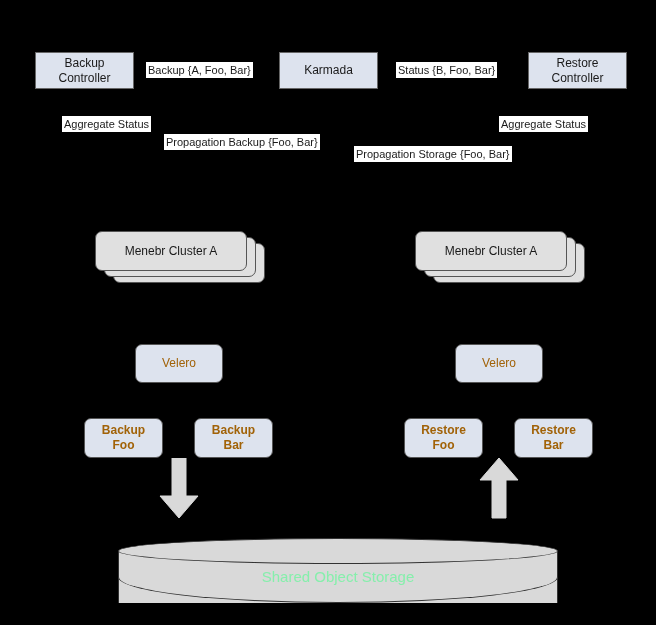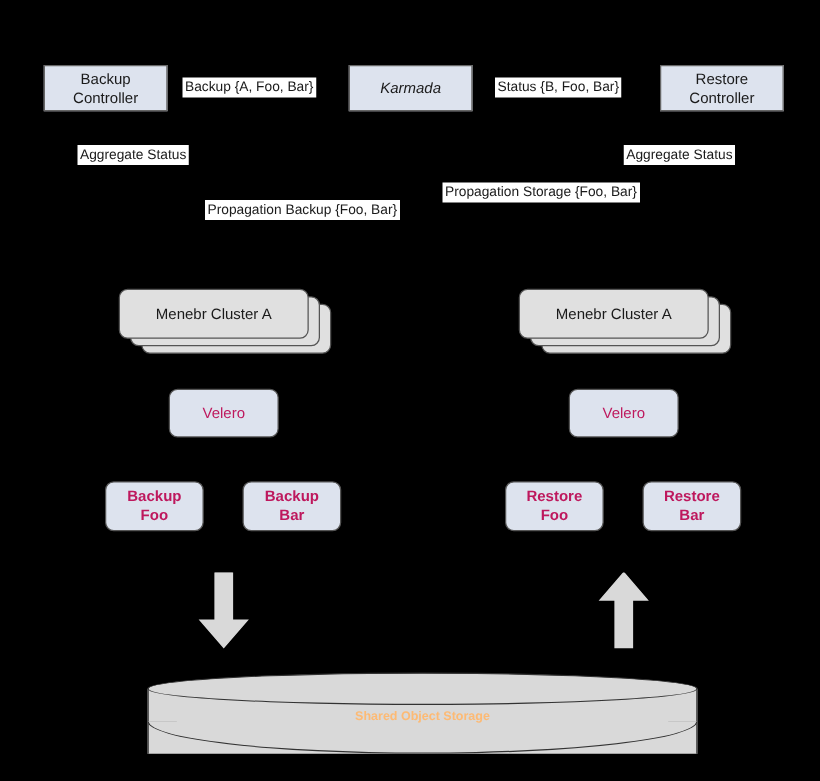--- a/index.html
+++ b/index.html
@@ -71,29 +71,30 @@
     font-size: 12px;
     color: #1a1a1a;
   }
 
   
   .round-node {
     position: absolute;
     background: #dde3ee;
     border: 1px solid #555555;
     border-radius: 7px;
-    color: #be185d;
+    color: #a16207;
     font-size: 12px;
     line-height: 15px;
     text-align: center;
     display: flex;
     align-items: center;
     justify-content: center;
     white-space: pre-line;
     box-sizing: border-box;
+    margin-top: 33px;
   }
   .round-node.bold { font-weight: bold; }
 
   
   .block-arrow { position: absolute; }
 
   
   .cylinder {
     position: absolute;
     left: 118px;
@@ -127,47 +128,47 @@
     background: #d9d9d9;
     border: 1px solid #333333;
     border-radius: 220px / 13px;
     box-sizing: border-box;
   }
   .cyl-label {
     position: absolute;
     left: 0; top: 30px;
     width: 440px;
     text-align: center;
-    font-size: 10px;
-    font-weight: bold;
-    color: #fdba74;
+    font-size: 15px;
+    font-weight: normal;
+    color: #86efac;
   }
 </style>
 </head>
 <body>
 
 <div id="canvas">
 
   <div class="rect-node" style="left:35px; top:52px; width:99px; height:37px;">Backup
 Controller</div>
 
   <div class="edge-label" style="left:146px; top:62px;">Backup {A, Foo, Bar}</div>
 
-  <div class="rect-node" style="left:279px; top:52px; width:99px; height:37px;font-style:italic;">Karmada</div>
+  <div class="rect-node" style="left:279px; top:52px; width:99px; height:37px;">Karmada</div>
 
   <div class="edge-label" style="left:396px; top:62px;">Status {B, Foo, Bar}</div>
 
   <div class="rect-node" style="left:528px; top:52px; width:99px; height:37px;">Restore
 Controller</div>
 
   <div class="edge-label" style="left:62px; top:116px;">Aggregate Status</div>
 
   <div class="edge-label" style="left:499px; top:116px;">Aggregate Status</div>
 
-  <div class="edge-label" style="left:164px; top:160px;">Propagation Backup {Foo, Bar}</div>
+  <div class="edge-label" style="left:164px; top:134px;">Propagation Backup {Foo, Bar}</div>
 
   <div class="edge-label" style="left:354px; top:146px;">Propagation Storage {Foo, Bar}</div>
 
   <div class="cluster" style="left:95px; top:231px;">
     <div class="layer back2"></div>
     <div class="layer back1"></div>
     <div class="layer front">Menebr Cluster A</div>
   </div>
 
   <div class="cluster" style="left:415px; top:231px;">

